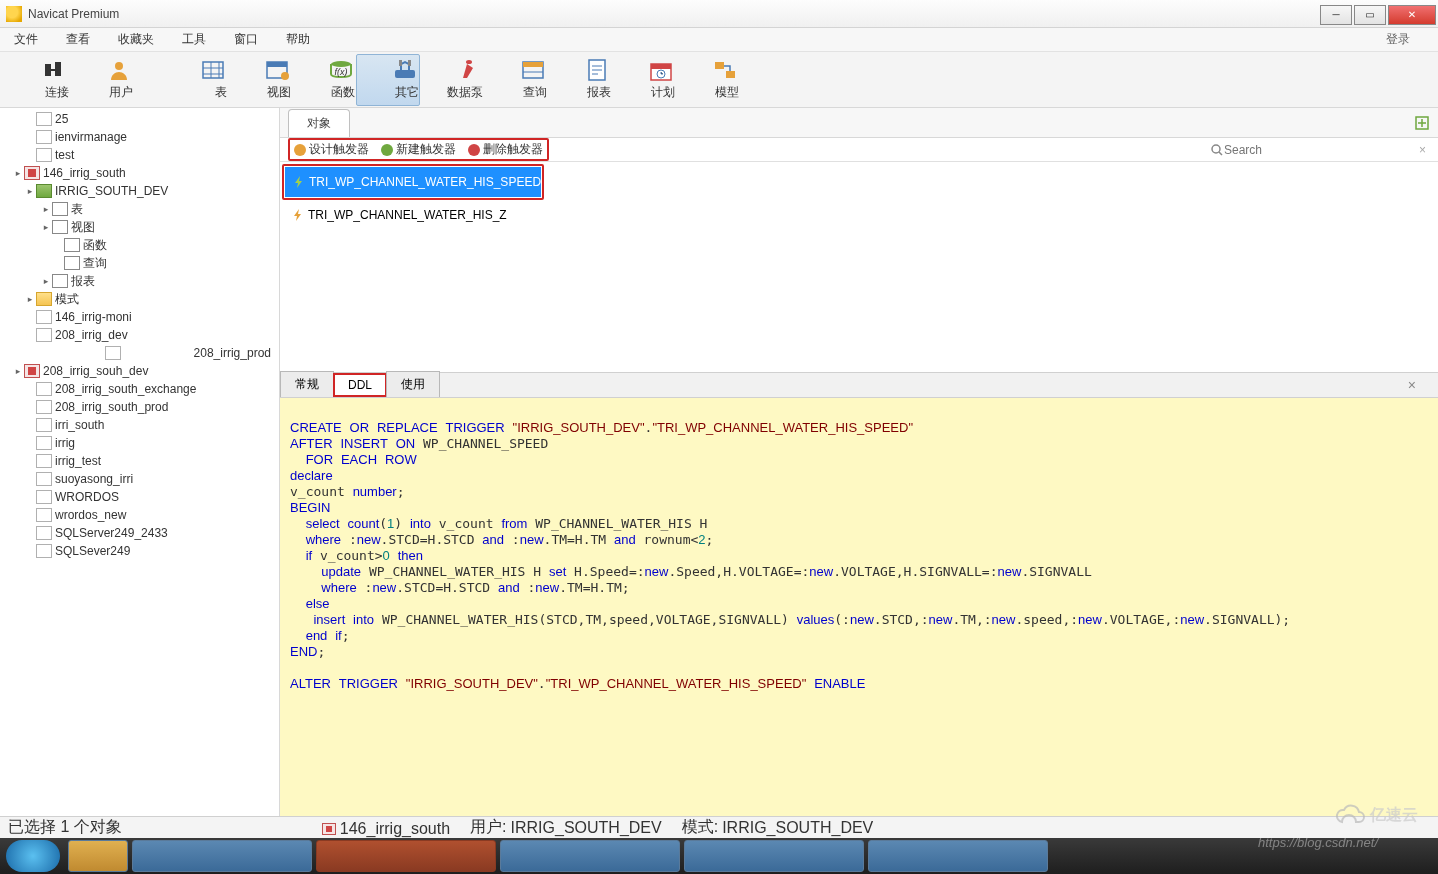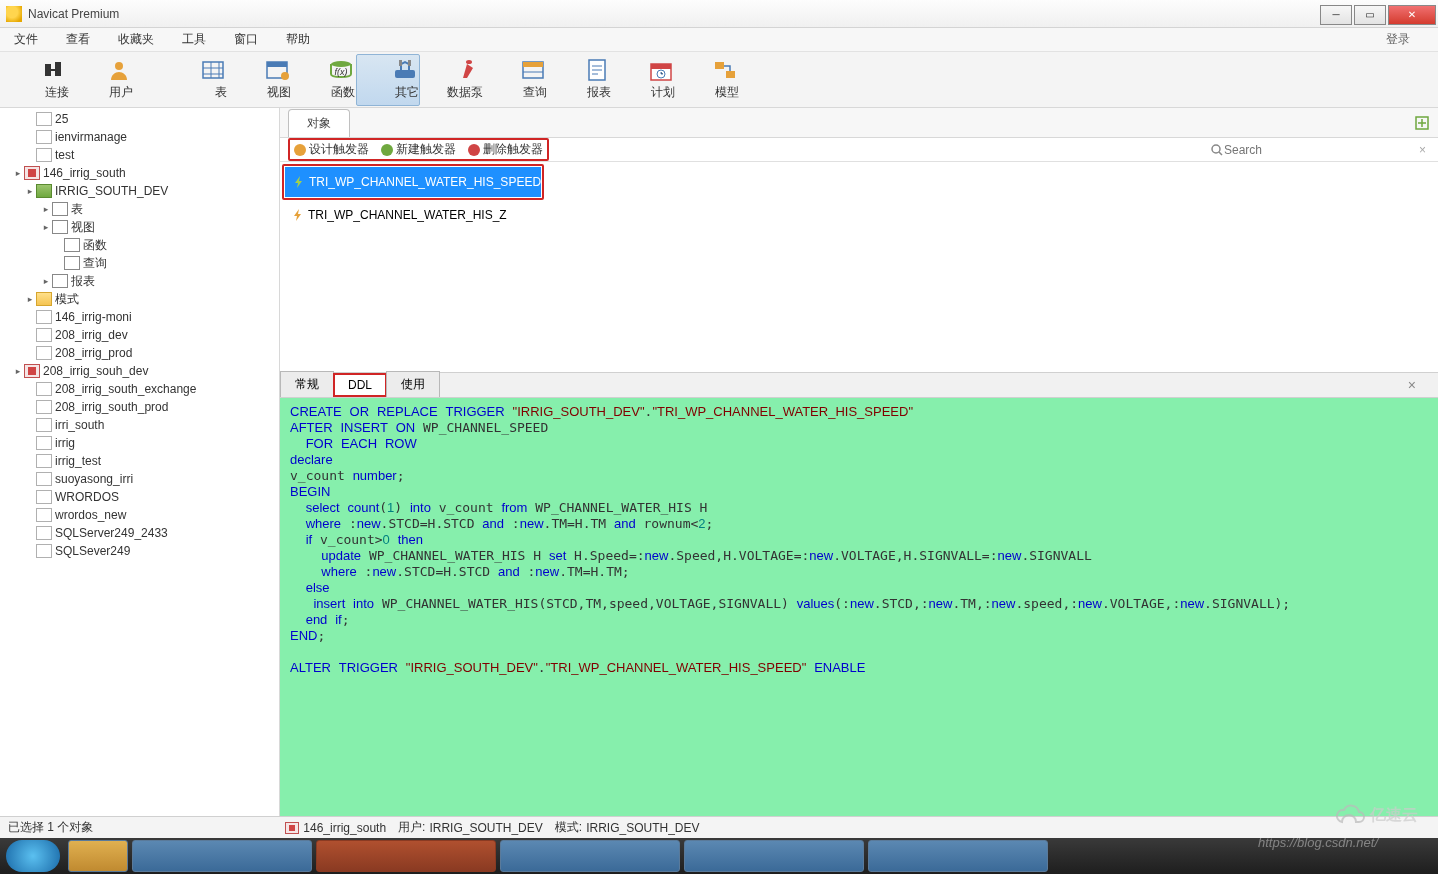--- a/index.html
+++ b/index.html
@@ -46,25 +46,25 @@
 .redbox1{border:2px solid #d02525;border-radius:2px}
 .listrow{display:flex;align-items:center;height:30px;padding-left:8px;font-size:12px;gap:4px}
 .listrow.sel{background:#1e90ff;color:#fff}
 .listrow .bolt{width:12px;height:12px}
 .listarea{flex:0 0 210px;background:#fff;overflow:hidden}
 .detailtabs{height:26px;border-top:1px solid #d0d0d0;border-bottom:1px solid #d0d0d0;display:flex;align-items:flex-end;background:#f1f1f1}
 .dtab{padding:4px 14px;border:1px solid #b8b8b8;border-bottom:none;background:#ececec;font-size:12px;margin-right:-1px}
 .dtab.active{background:#fff}
 .dtab.hl{border:2px solid #d02525;padding:3px 13px}
 .dtab.close{margin-left:auto;margin-right:8px;border:none;background:none;color:#888;font-size:14px}
-.sql{flex:1;background:#86efac;padding:6px 10px;font-family:Consolas,monospace;font-size:13px;line-height:16px;white-space:pre;overflow:hidden;color:#333}
+.sql{flex:1;background:#fef9c3;padding:22px 10px;font-family:Consolas,monospace;font-size:13px;line-height:16px;white-space:pre;overflow:hidden;color:#333}
 .kw{color:#0000cd}
 .str{color:#800000}
 .num{color:#008080}
-.statusbar{height:22px;border-top:1px solid #d0d0d0;background:#f4f4f4;display:flex;align-items:center;font-size:12px;color:#333;padding:0 8px;gap:12px}
+.statusbar{height:22px;border-top:1px solid #d0d0d0;background:#f4f4f4;display:flex;align-items:flex-end;font-size:16px;color:#333;padding:0 8px;gap:20px}
 .statusbar .chip{display:flex;align-items:center;gap:4px}
 .taskbar{height:36px;background:linear-gradient(#3a3a3a,#1e1e1e);display:flex;align-items:center}
 .taskbar .titem{flex:0 0 180px;height:32px;margin:2px;border:1px solid #5a7a9a;background:linear-gradient(#5b88b2,#3b6a98);border-radius:3px}
 .taskbar .titem.alt{background:linear-gradient(#b0502f,#8a3a22);border-color:#8a3a22}
 .watermark{position:absolute;right:20px;bottom:46px;color:#ccc;font-size:16px;font-weight:bold;opacity:.7;pointer-events:none}
 .urlwm{position:absolute;right:60px;bottom:24px;color:#d0d0d0;font-size:13px;opacity:.5;font-style:italic}
 svg{display:block}
 </style>
 </head>
 <body>
@@ -241,21 +241,21 @@
         <div class="nd" style="padding-left: 16px;">
           <span class="tg"></span>
           <span class="ic db"></span>
           <span>146_irrig-moni</span>
         </div>
         <div class="nd" style="padding-left: 16px;">
           <span class="tg"></span>
           <span class="ic db"></span>
           <span>208_irrig_dev</span>
         </div>
-        <div class="nd" style="padding-left: 16px;">
+        <div class="nd" style="padding-left: 16px; justify-content: space-between;">
           <span class="tg"></span>
           <span class="ic db"></span>
           <span>208_irrig_prod</span>
         </div>
         <div class="nd" style="padding-left: 4px;">
           <span class="tg">▸</span>
           <span class="ic db r"></span>
           <span>208_irrig_souh_dev</span>
         </div>
         <div class="nd" style="padding-left: 16px;">

